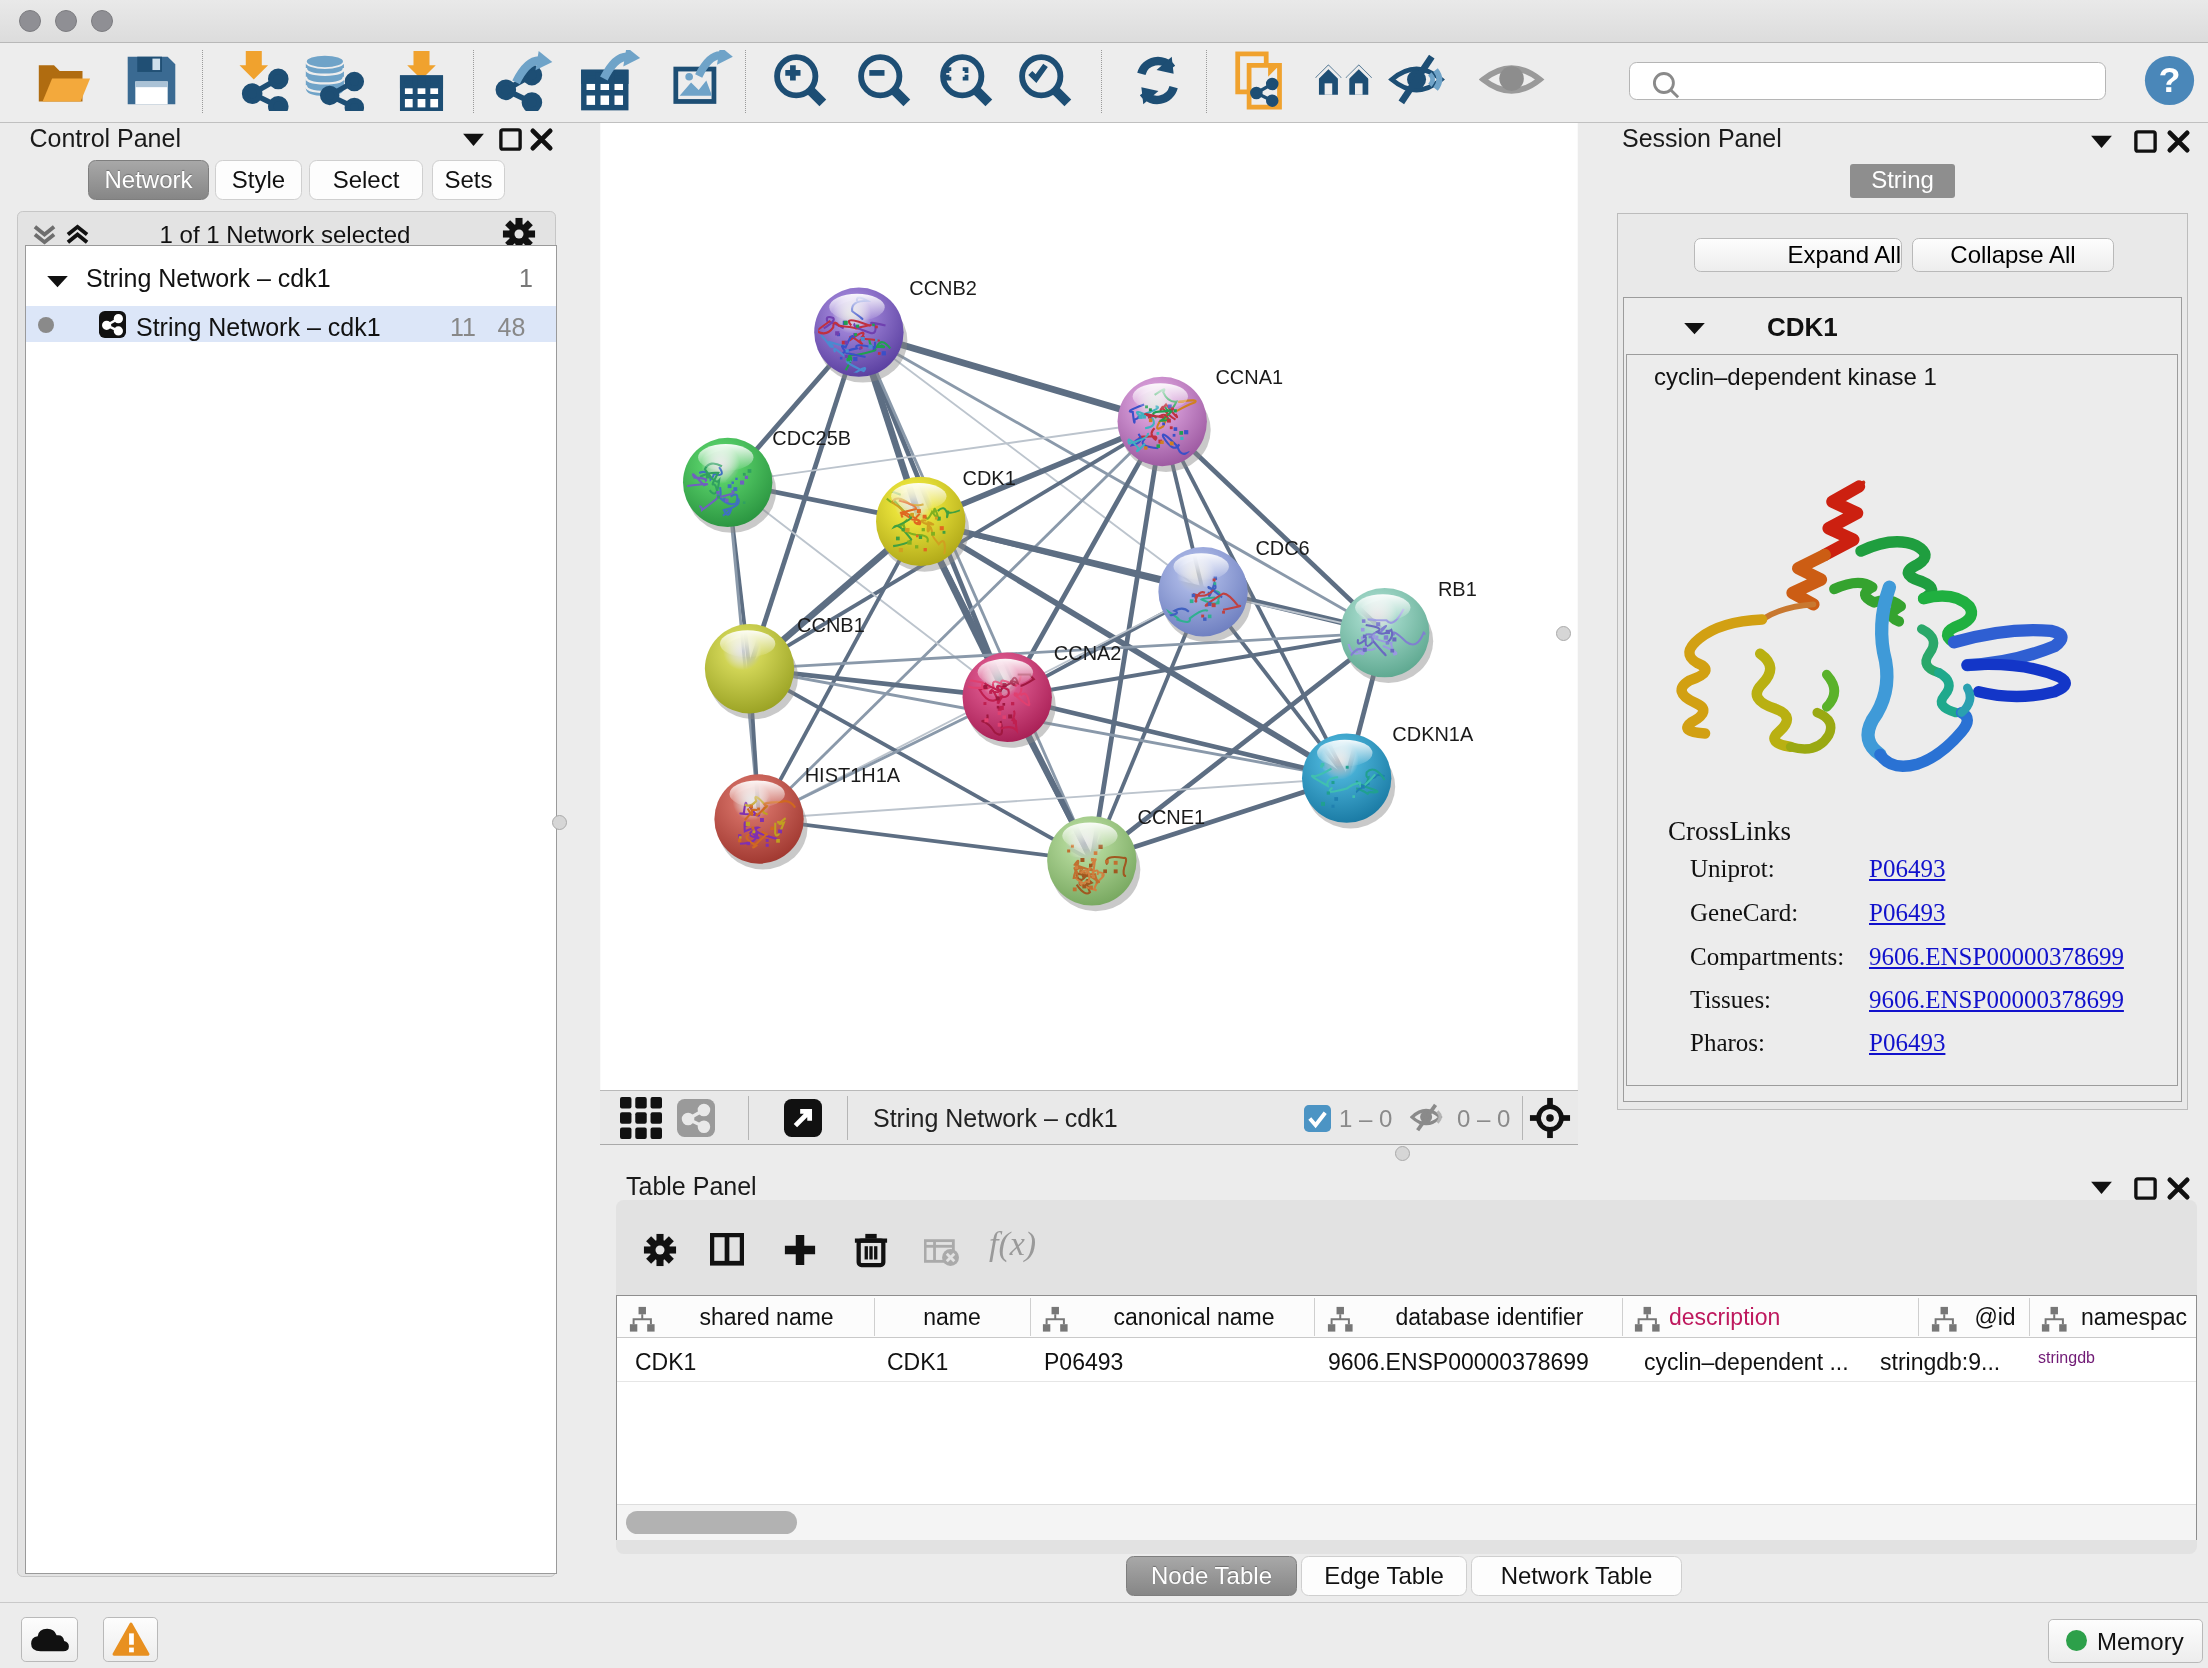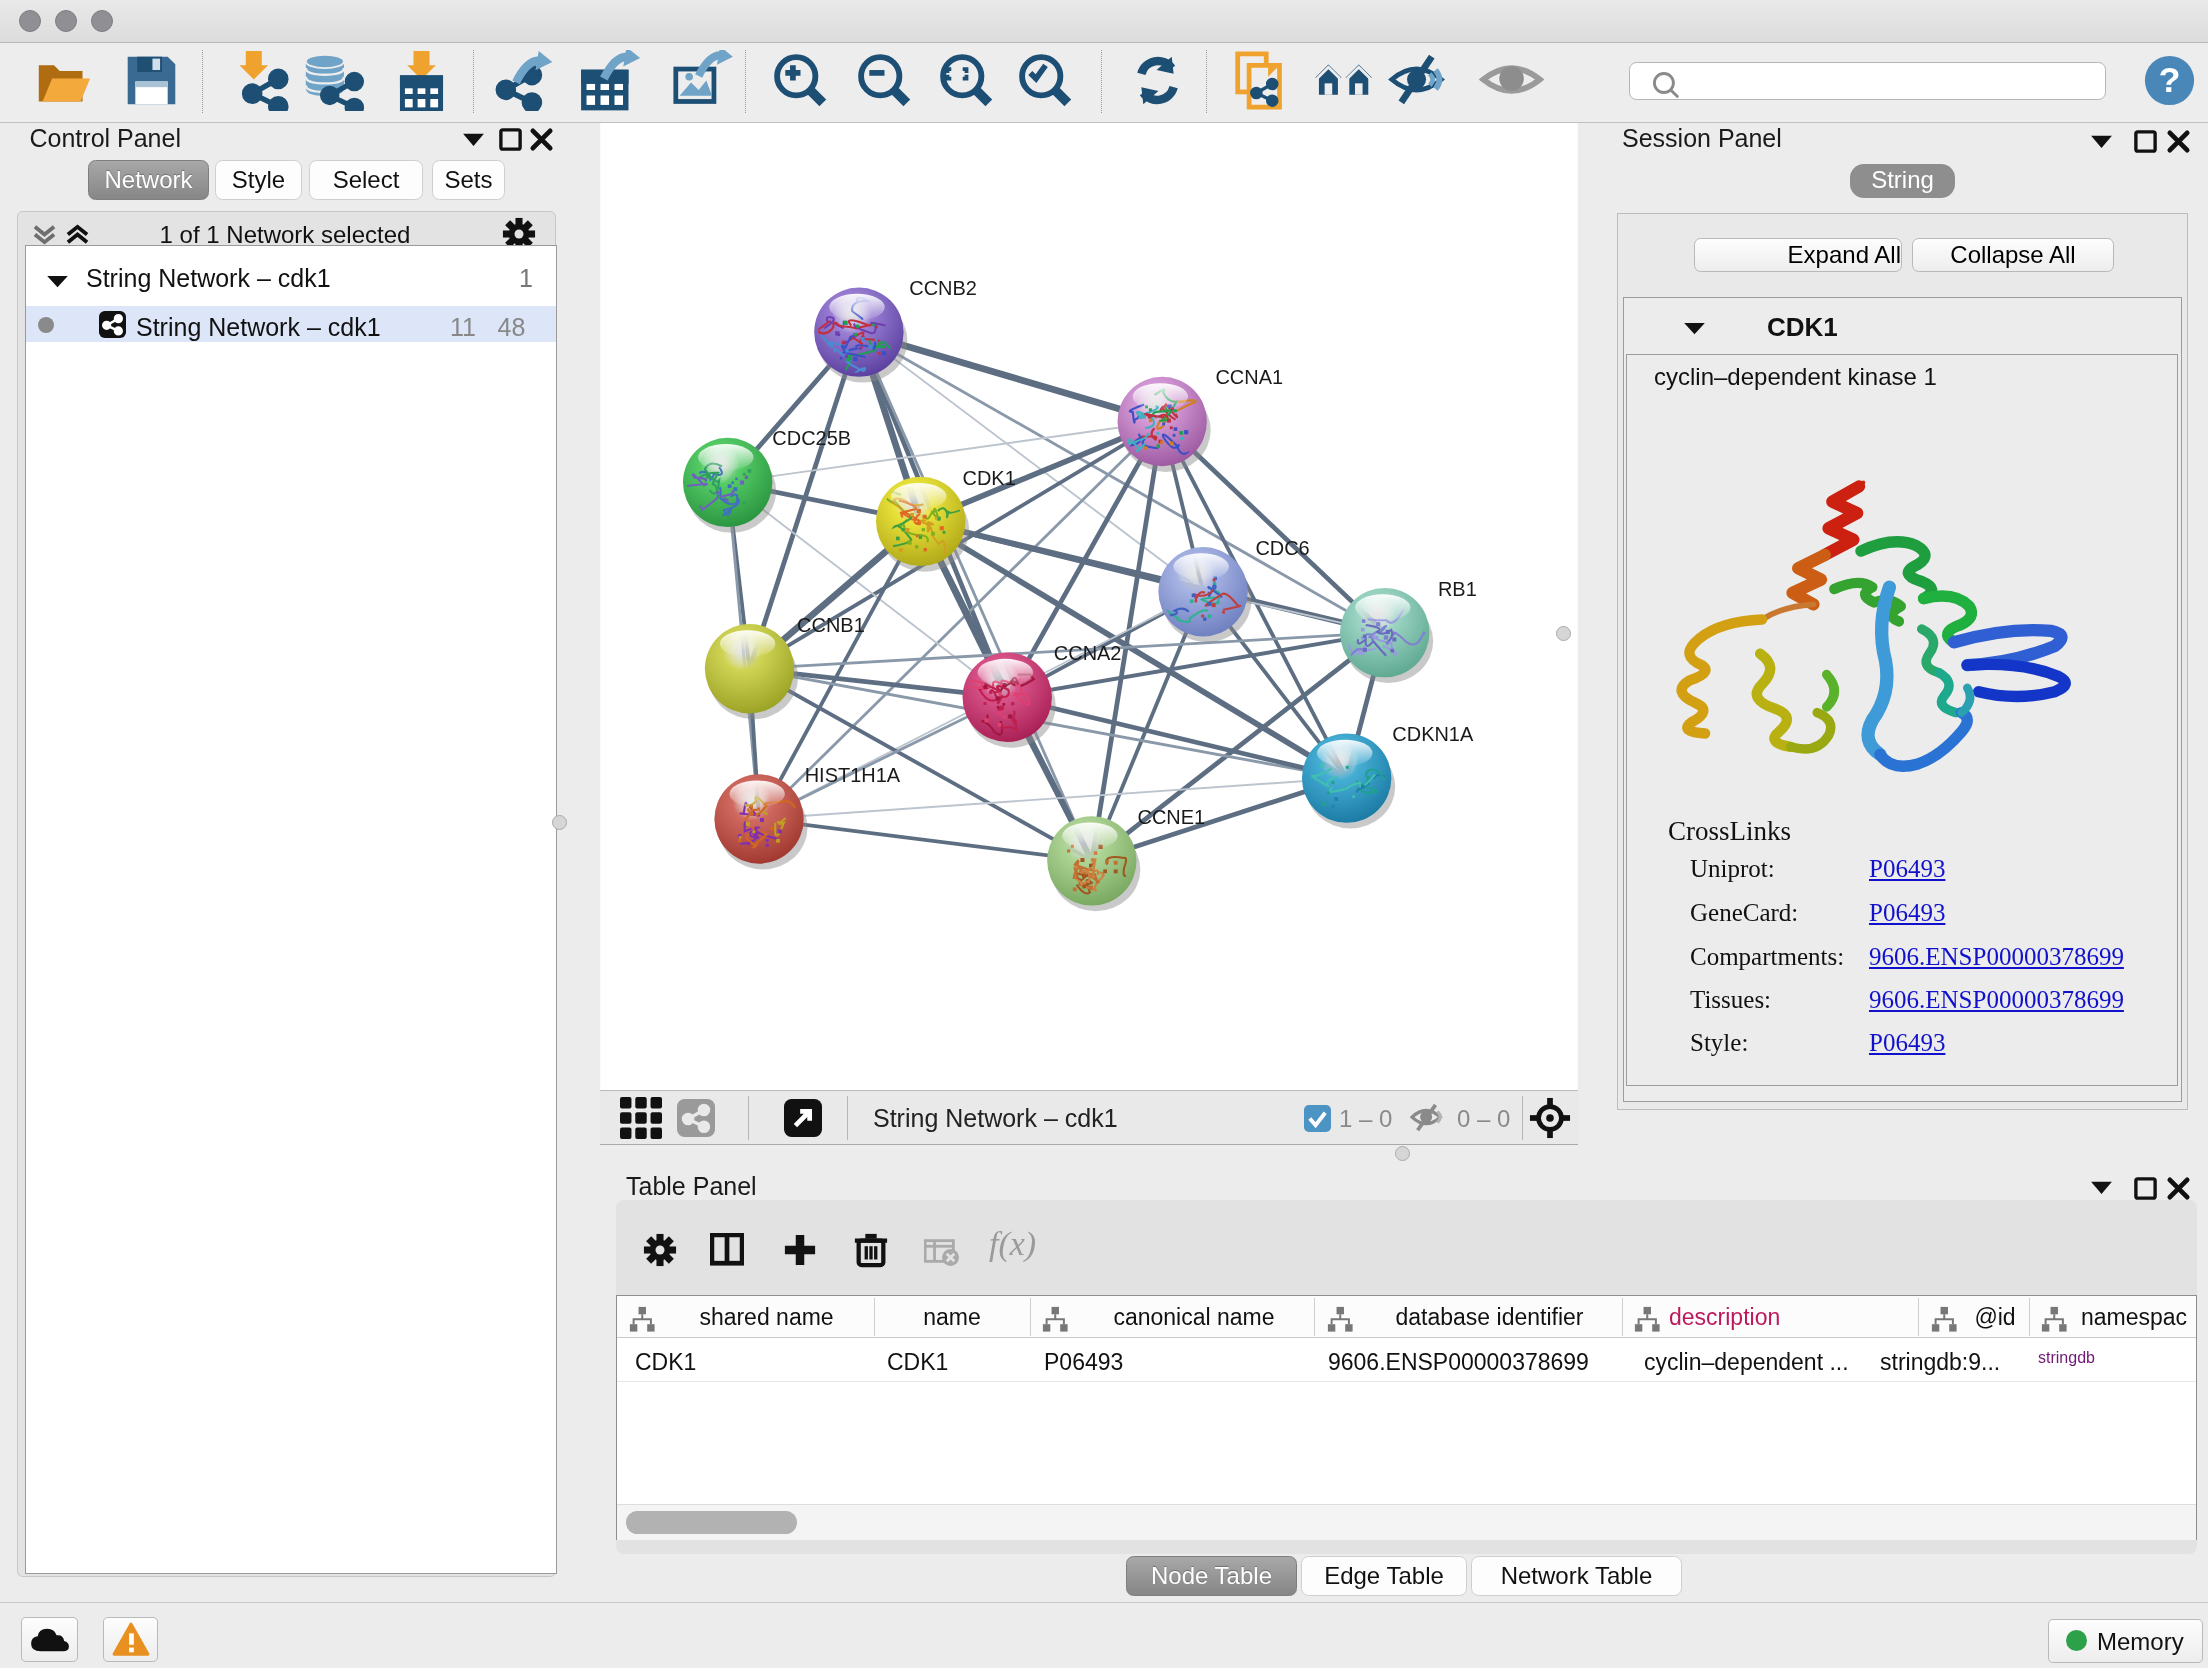--- a/index.html
+++ b/index.html
@@ -816,21 +816,21 @@
 <div class="abs panehdr" style="left:1622px;top:124px">Session Panel</div>
 <svg class="abs" style="left:2089px;top:133px" width="25" height="17" viewBox="0 0 26 18">
     <path d="M2 3 L24 3 L13 16 Z" fill="#111"></path>
   </svg>
 <svg class="abs" style="left:2133px;top:129px" width="25" height="25" viewBox="0 0 26 26">
     <rect x="3" y="3" width="20" height="20" fill="none" stroke="#111" stroke-width="3.5" rx="2"></rect>
   </svg>
 <svg class="abs" style="left:2166px;top:129px" width="25" height="25" viewBox="0 0 26 26">
     <path d="M4 4 L22 22 M22 4 L4 22" stroke="#111" stroke-width="5" stroke-linecap="round"></path>
   </svg>
-<div class="abs" style="left:1850px;top:164px;width:105px;height:34px;border-radius:14px;background:#8e8e8e;color:#fff;font-size:24px;text-align:center;line-height:32px">String</div>
+<div class="abs" style="left:1850px;top:164px;width:105px;height:34px;border-radius:3px;background:#8e8e8e;color:#fff;font-size:24px;text-align:center;line-height:32px">String</div>
 <div class="abs" style="left:1617px;top:213px;width:571px;height:897px;background:#e9e9e9;border:1px solid #bcbcbc"></div>
 <div class="abs sbtn" style="left:1694px;top:238px;width:208px;height:34px;font-size:24px;text-align:right;line-height:32px;border-radius:6.7px">Expand All</div>
 <div class="abs sbtn" style="left:1912px;top:238px;width:202px;height:34px;font-size:24px;text-align:center;line-height:32px;border-radius:6.7px">Collapse All</div>
 <div class="abs" style="left:1623px;top:297px;width:559px;height:805px;background:#ececec;border:1px solid #9c9c9c"></div>
 <svg class="abs" style="left:1683px;top:321px" width="23" height="15" viewBox="0 0 24 16">
     <path d="M1 2 L23 2 L12 14 Z" fill="#111"></path>
   </svg>
 <div class="abs" style="left:1767px;top:312px;font-size:26px;font-weight:bold;color:#111">CDK1</div>
 <div class="abs" style="left:1626px;top:354px;width:552px;height:732px;background:#ececec;border:1px solid #9c9c9c"></div>
 <div class="abs" style="left:1654px;top:363px;font-size:24px;color:#111">cyclin–dependent kinase 1</div>
@@ -856,21 +856,21 @@
   </svg>
 <div class="abs" style="left:1668px;top:816px;font-size:27px;font-weight:normal;font-family:'Liberation Serif',serif;color:#111">CrossLinks</div>
 <div class="abs" style="left:1690px;top:855px;font-size:25px;font-family:'Liberation Serif',serif;color:#111">Uniprot:</div>
 <div class="abs" style="left:1869px;top:855px;font-size:25px;font-family:'Liberation Serif',serif"><a class="lnk">P06493</a></div>
 <div class="abs" style="left:1690px;top:899px;font-size:25px;font-family:'Liberation Serif',serif;color:#111">GeneCard:</div>
 <div class="abs" style="left:1869px;top:899px;font-size:25px;font-family:'Liberation Serif',serif"><a class="lnk">P06493</a></div>
 <div class="abs" style="left:1690px;top:943px;font-size:25px;font-family:'Liberation Serif',serif;color:#111">Compartments:</div>
 <div class="abs" style="left:1869px;top:943px;font-size:25px;font-family:'Liberation Serif',serif"><a class="lnk">9606.ENSP00000378699</a></div>
 <div class="abs" style="left:1690px;top:986px;font-size:25px;font-family:'Liberation Serif',serif;color:#111">Tissues:</div>
 <div class="abs" style="left:1869px;top:986px;font-size:25px;font-family:'Liberation Serif',serif"><a class="lnk">9606.ENSP00000378699</a></div>
-<div class="abs" style="left:1690px;top:1029px;font-size:25px;font-family:'Liberation Serif',serif;color:#111">Style:</div>
+<div class="abs" style="left:1690px;top:1029px;font-size:25px;font-family:'Liberation Serif',serif;color:#111">Pharos:</div>
 <div class="abs" style="left:1869px;top:1029px;font-size:25px;font-family:'Liberation Serif',serif"><a class="lnk">P06493</a></div>
 <div class="abs panehdr" style="left:626px;top:1172px">Table Panel</div>
 <svg class="abs" style="left:2089px;top:1179px" width="25" height="17" viewBox="0 0 26 18">
     <path d="M2 3 L24 3 L13 16 Z" fill="#111"></path>
   </svg>
 <svg class="abs" style="left:2133px;top:1176px" width="25" height="25" viewBox="0 0 26 26">
     <rect x="3" y="3" width="20" height="20" fill="none" stroke="#111" stroke-width="3.5" rx="2"></rect>
   </svg>
 <svg class="abs" style="left:2166px;top:1176px" width="25" height="25" viewBox="0 0 26 26">
     <path d="M4 4 L22 22 M22 4 L4 22" stroke="#111" stroke-width="5" stroke-linecap="round"></path>

